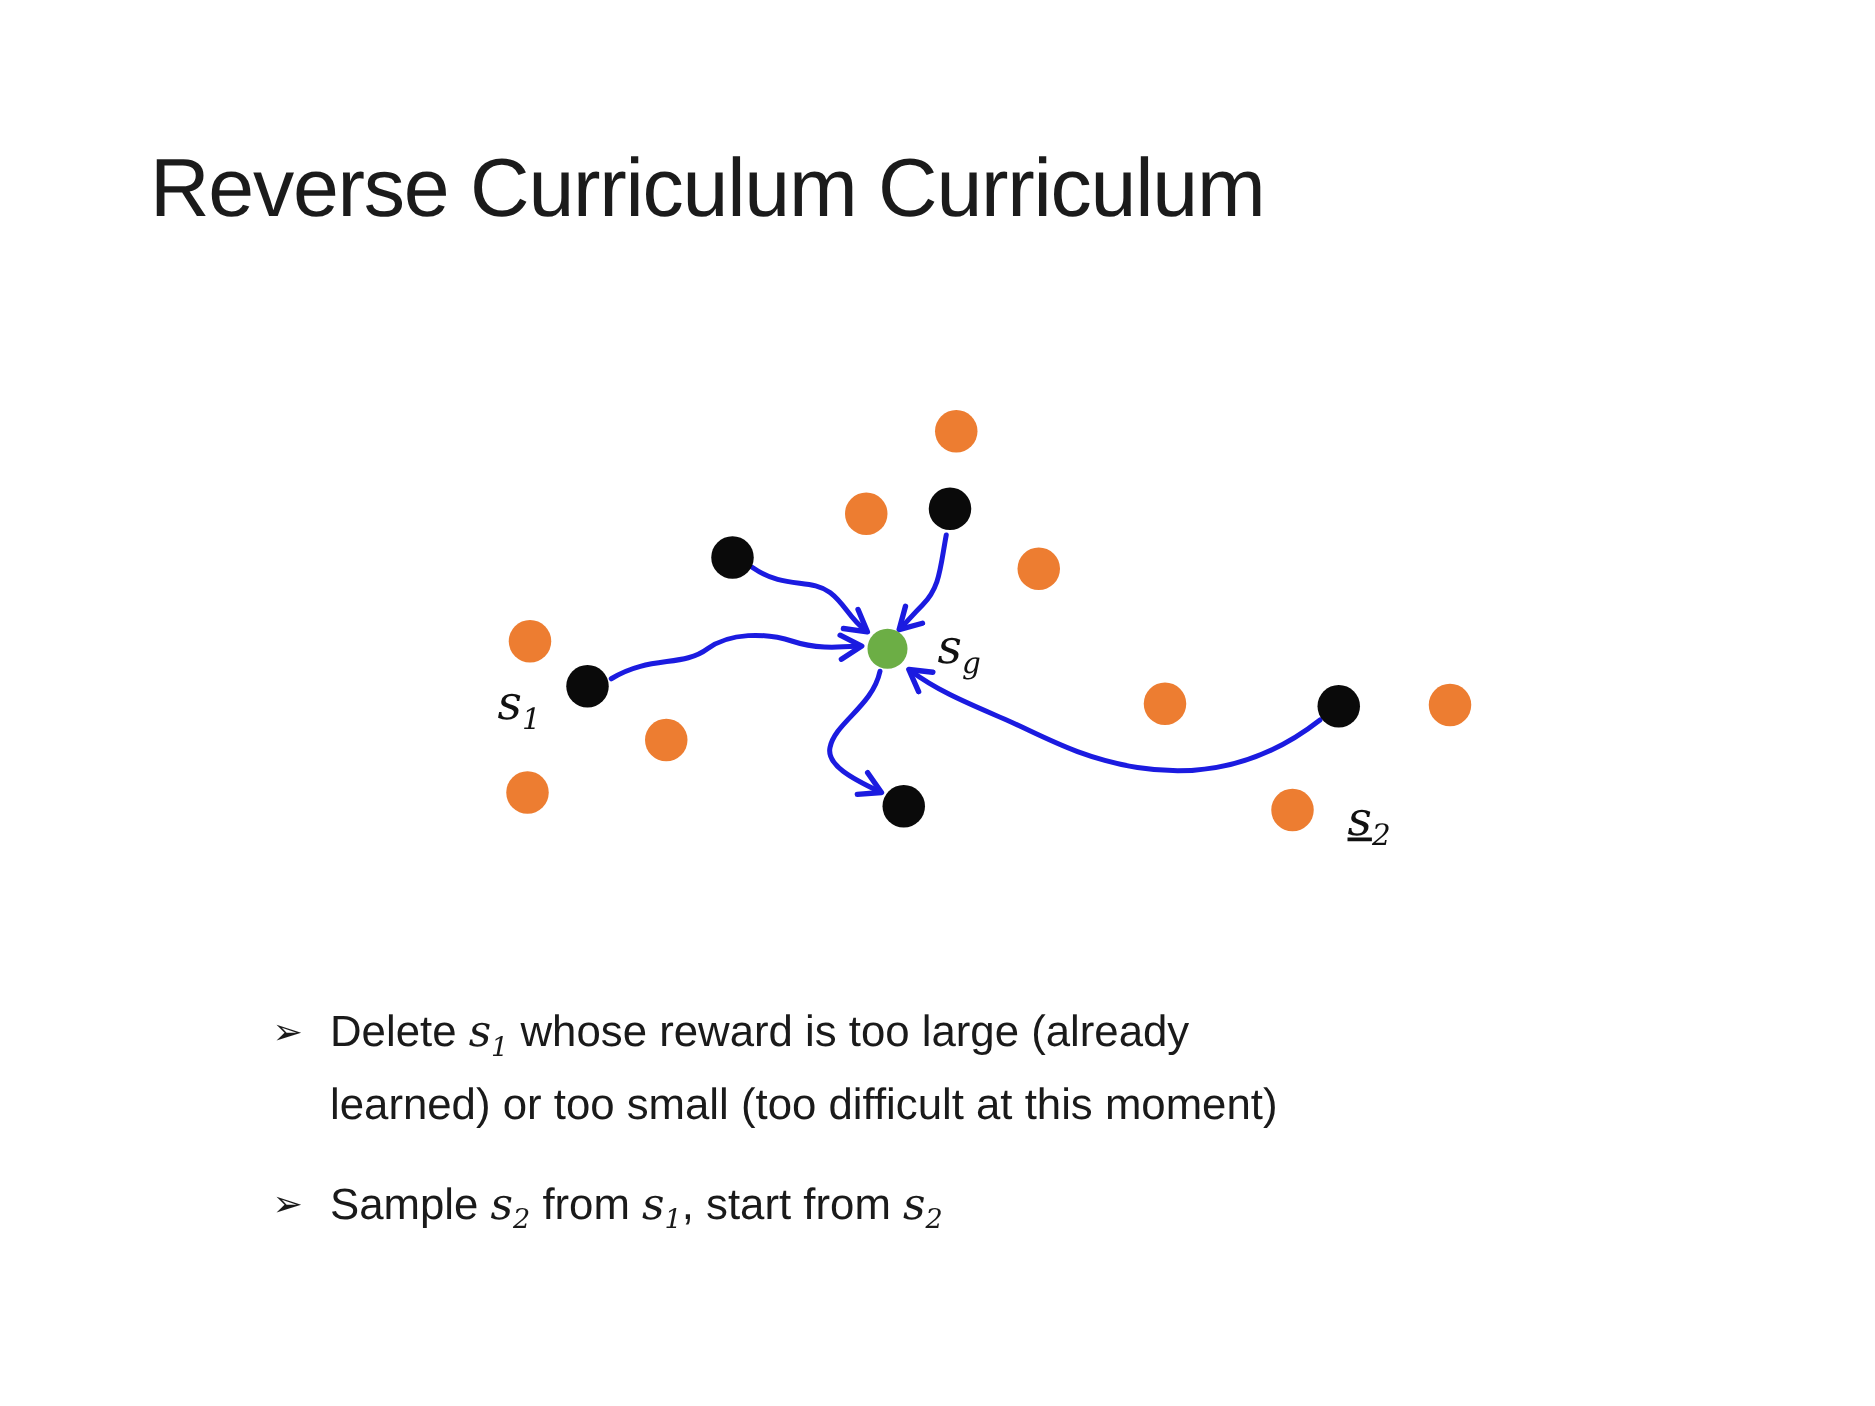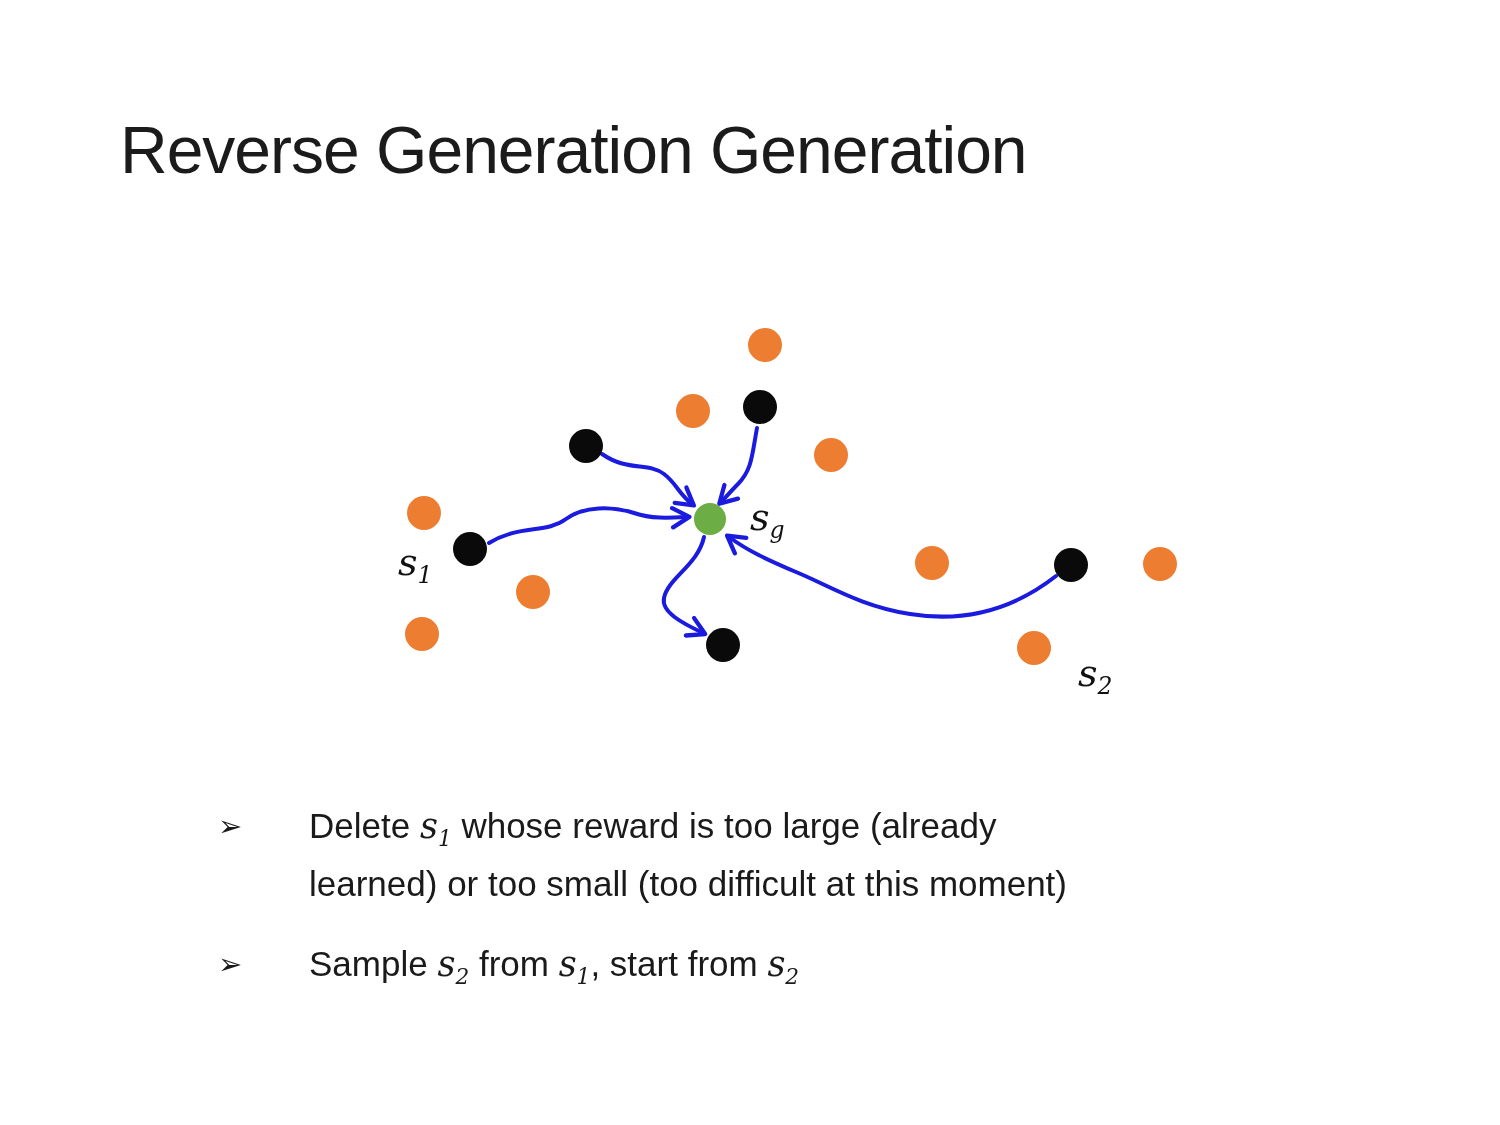--- a/index.html
+++ b/index.html
@@ -69,32 +69,32 @@
     display: flex;
     align-items: flex-start;
     margin-bottom: 24px;
   }
   .bullet-marker {
     flex: 0 0 46px;
     font-size: 29px;
     padding-top: 5px;
     color: #1a1a1a;
   }
-  .bullet-text { flex: 1 1 auto; margin-left: 45px; }
+  .bullet-text { flex: 1 1 auto; }
   .math {
     font-family: "DejaVu Serif", serif;
     font-style: italic;
   }
 </style>
 </head>
 <body>
 
 <div class="slide">
 
-  <div class="title">Reverse Generation Generation</div>
+  <div class="title">Reverse Curriculum Curriculum</div>
 
   <svg class="diagram-svg" viewBox="0 0 1500 1125" xmlns="http://www.w3.org/2000/svg">
     <defs>
       <marker id="arrowhead" viewBox="0 0 10 10" refX="7.5" refY="5" markerWidth="6" markerHeight="6" orient="auto">
         <path d="M 1.5 1 L 8.5 5 L 1.5 9"></path>
       </marker>
     </defs>
     <g>
         <path d="M 757 428 C 752 455, 752 470, 738 484 C 730 492, 727 496, 721 502" class="edge" marker-end="url(#arrowhead)"></path>
         <path d="M 602 454 C 628 472, 648 462, 664 474 C 676 483, 679 494, 692 504" class="edge" marker-end="url(#arrowhead)"></path>
@@ -117,21 +117,21 @@
         <circle cx="533" cy="592" r="17" fill="#ED7D31"></circle>
         <circle cx="422" cy="634" r="17" fill="#ED7D31"></circle>
         <circle cx="723" cy="645" r="17" fill="#0a0a0a"></circle>
         <circle cx="1034" cy="648" r="17" fill="#ED7D31"></circle>
       </g>
   </svg>
 
   <div class="labels-layer">
       <div class="math-label" style="left: 750px; top: 498px;"><span>s</span><sub>g</sub></div>
       <div class="math-label" style="left: 398px; top: 543px;"><span>s</span><sub>1</sub></div>
-      <div class="math-label" style="left: 1078px; top: 654px;"><span>s</span><sub>2</sub></div>
+      <div class="math-label" style="left: 1078px; top: 636px; text-decoration: underline;"><span>s</span><sub>2</sub></div>
     </div>
 
   <div class="bullets">
       <div class="bullet">
         <span class="bullet-marker">➢</span>
         <span class="bullet-text">Delete <span class="math">s<sub>1</sub></span> whose reward is too large (already<br>learned) or too small (too difficult at this moment)</span>
       </div>
       <div class="bullet">
         <span class="bullet-marker">➢</span>
         <span class="bullet-text">Sample <span class="math">s<sub>2</sub></span> from <span class="math">s<sub>1</sub></span>, start from <span class="math">s<sub>2</sub></span></span>

